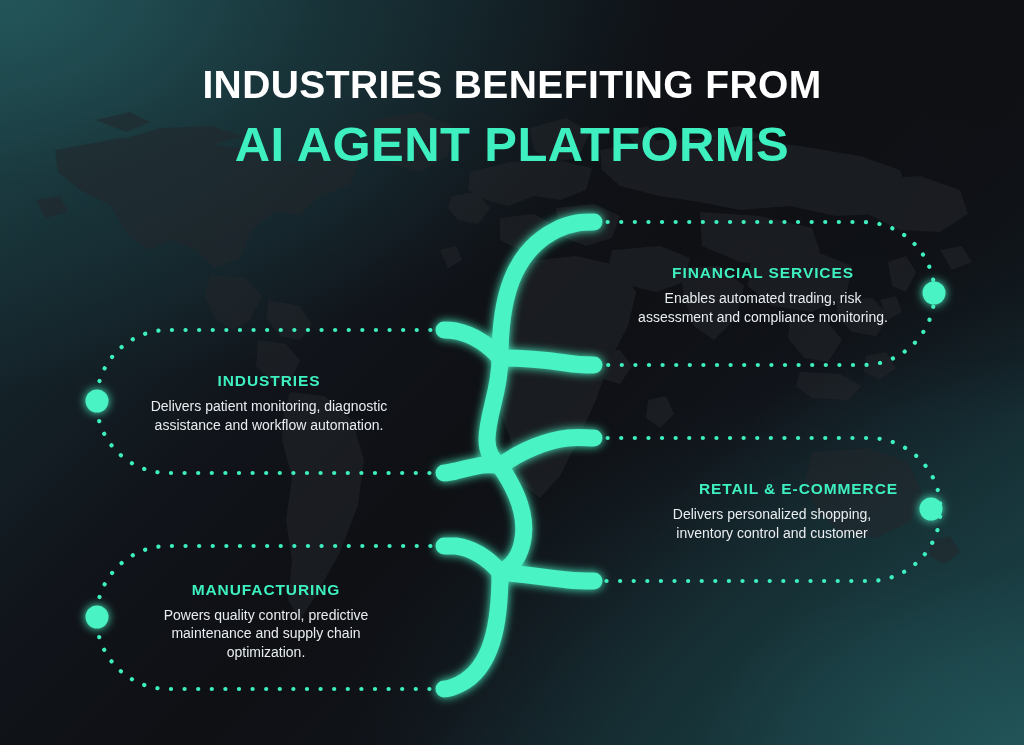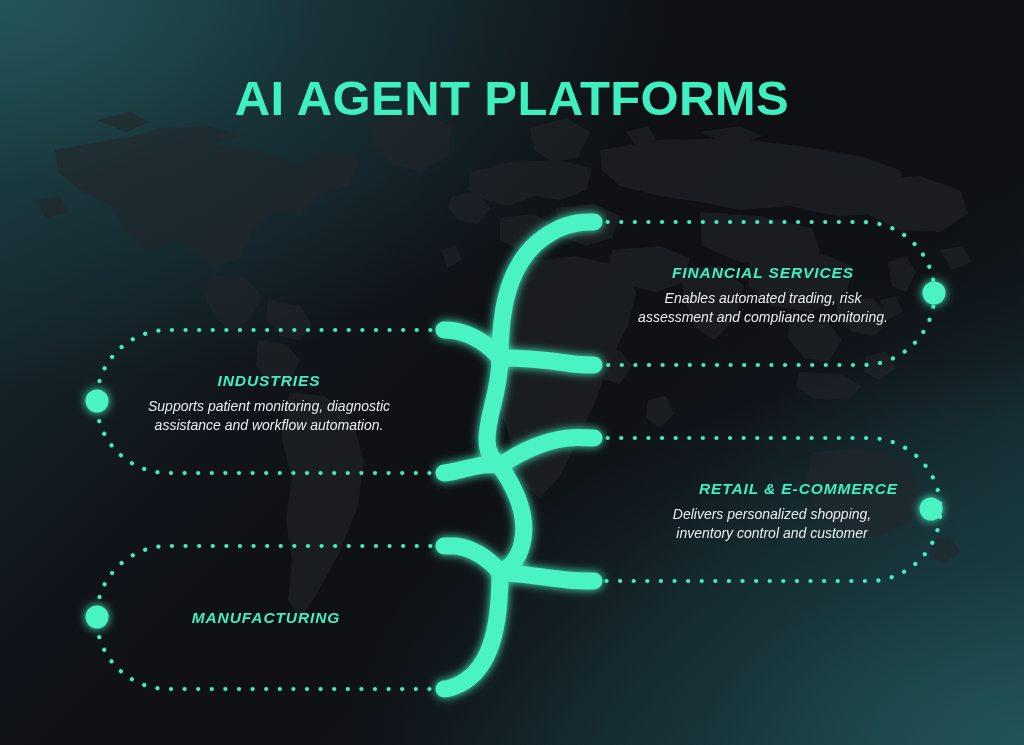--- a/index.html
+++ b/index.html
@@ -55,21 +55,21 @@
     font-size:15.5px;
     font-weight:bold;
     letter-spacing:0.9px;
     margin-bottom:7px;
   }
   .card-desc {
     color:#e9edef;
     font-size:14px;
     line-height:1.32;
   }
-  .txt-right  { text-align:center;font-style:italic; }
+  .txt-right  { text-align:center; }
 
   #card-financial    { left:592px; top:232px;  width:310px; height:126px; padding:0 14px 0 46px; }
   #card-healthcare   { left:120px; top:340px;  width:320px; height:126px; padding:0 42px 0 20px; }
   #card-retail       { left:600px; top:448px;  width:312px; height:126px; padding:0 14px 0 46px;align-items:flex-end; }
   #card-manufacturing{ left:112px; top:558px;  width:330px; height:126px; padding:0 42px 0 20px; }
 </style>
 </head>
 <body>
 
 <div id="stage">
@@ -174,35 +174,37 @@
 
     <g filter="url(#glow)">
       <circle cx="934" cy="293" r="11.5" fill="#4AF3C4"></circle>
       <circle cx="97" cy="401" r="11.5" fill="#4AF3C4"></circle>
       <circle cx="931" cy="509" r="11.5" fill="#4AF3C4"></circle>
       <circle cx="97" cy="617" r="11.5" fill="#4AF3C4"></circle>
     </g>
   </svg>
 
   <div class="title-wrap">
+    <div class="title-1">INDUSTRIES BENEFITING FROM</div>
     <div class="title-2">AI AGENT PLATFORMS</div>
   </div>
 
   <div class="card txt-right" id="card-financial">
     <div class="card-title">FINANCIAL SERVICES</div>
     <div class="card-desc">Enables automated trading, risk assessment and compliance monitoring.</div>
   </div>
 
   <div class="card txt-right" id="card-healthcare">
     <div class="card-title">INDUSTRIES</div>
-    <div class="card-desc">Supports patient monitoring, diagnostic assistance and workflow automation.</div>
+    <div class="card-desc">Delivers patient monitoring, diagnostic assistance and workflow automation.</div>
   </div>
 
   <div class="card txt-right" id="card-retail">
     <div class="card-title">RETAIL &amp; E-COMMERCE</div>
     <div class="card-desc">Delivers personalized shopping, inventory control and customer</div>
   </div>
 
   <div class="card txt-right" id="card-manufacturing">
     <div class="card-title">MANUFACTURING</div>
+    <div class="card-desc">Powers quality control, predictive maintenance and supply chain optimization.</div>
   </div>
 
 </div>
 
 </body></html>

